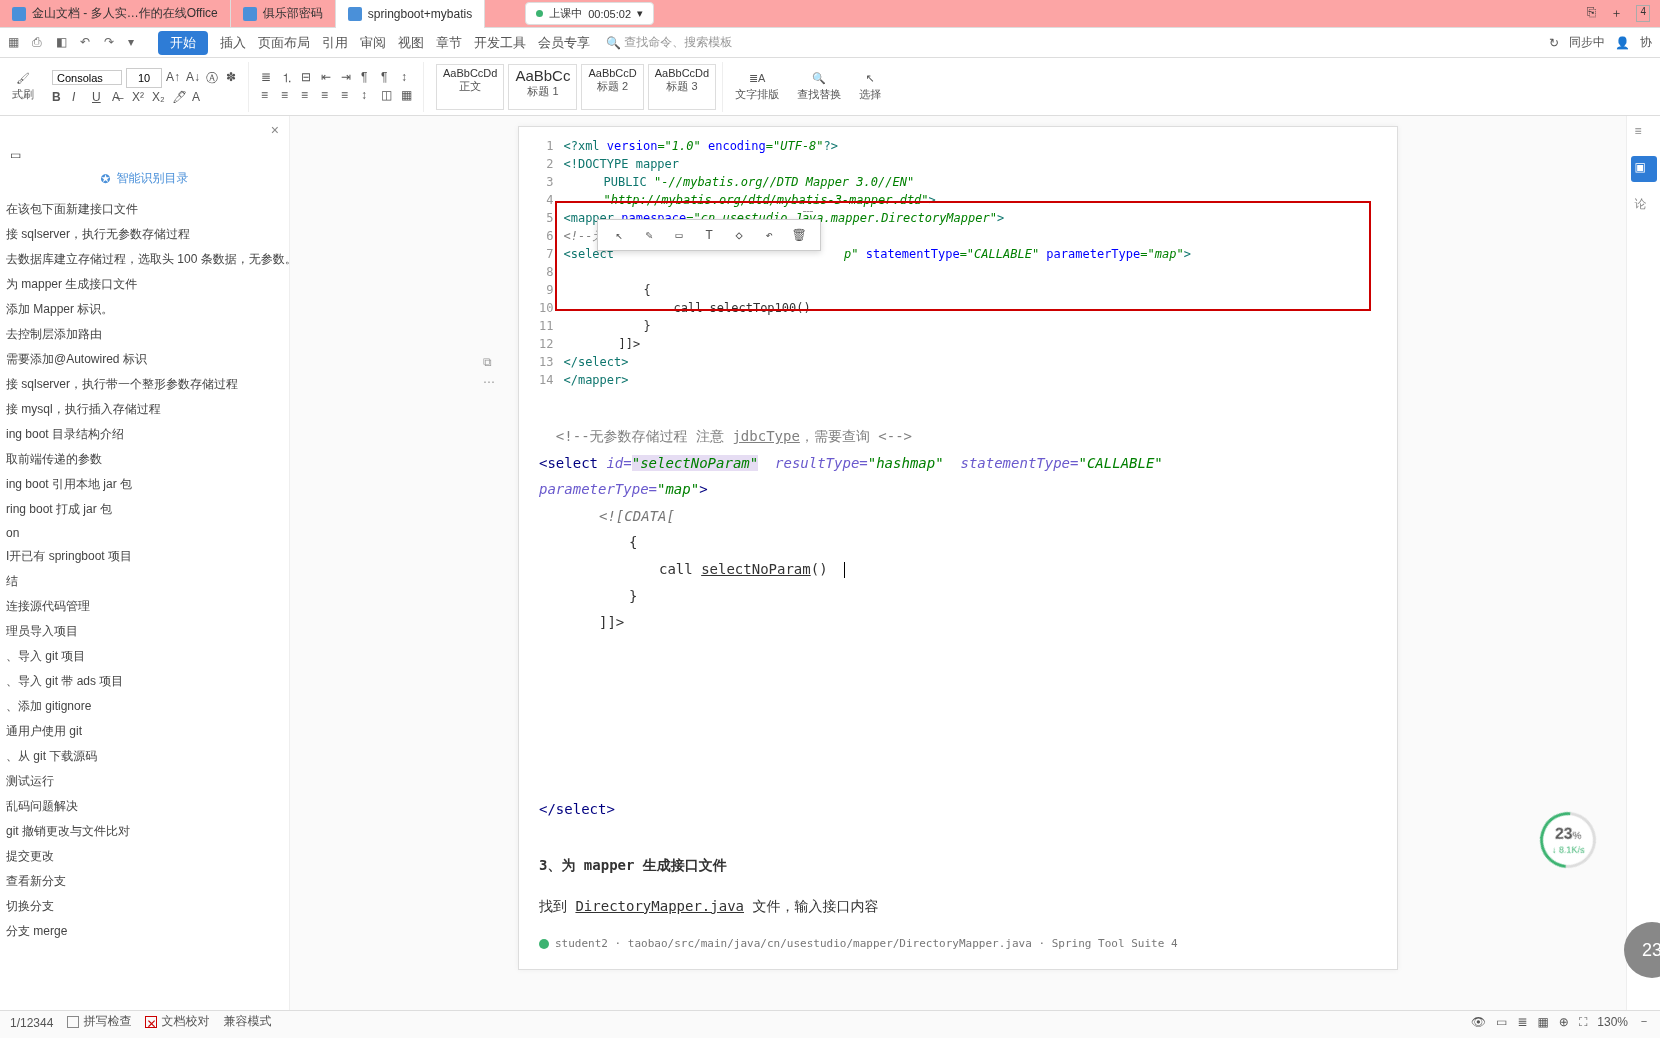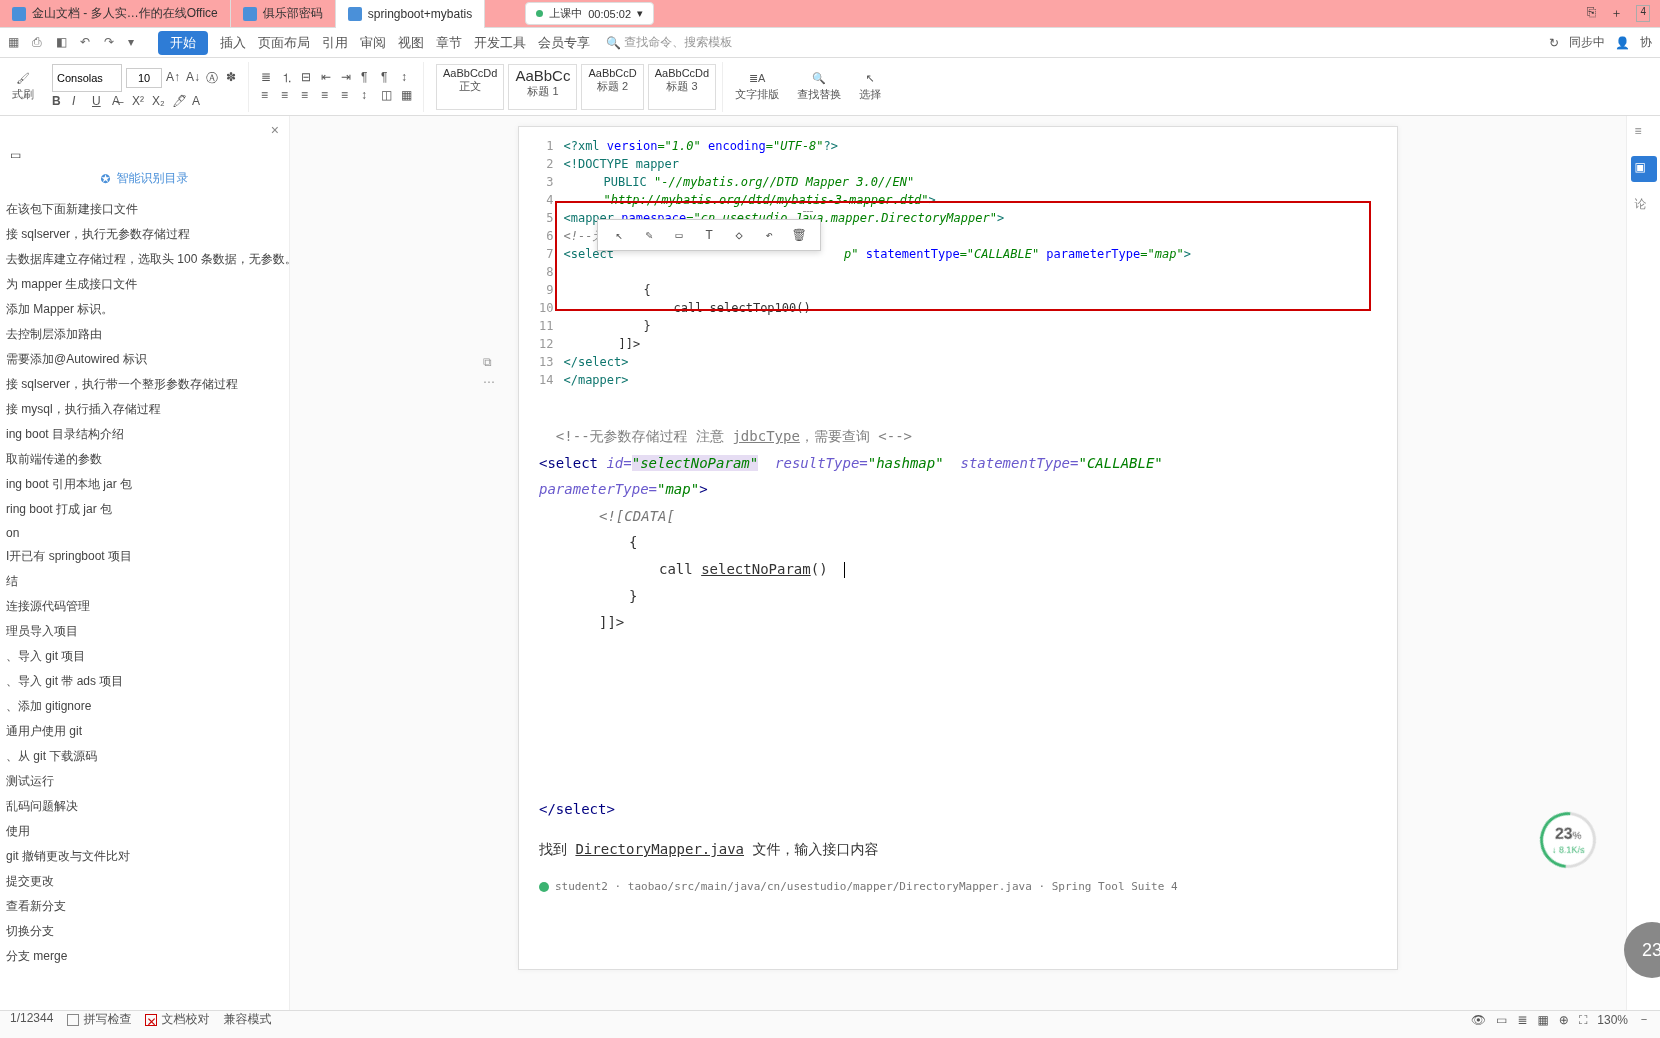--- a/index.html
+++ b/index.html
@@ -22,21 +22,21 @@
 .tbtn.start { background: #2e7cd6; color: #fff; border-radius: 4px; padding: 3px 12px; margin: 0 6px; }
 .toolbar-icons { display: flex; gap: 8px; padding: 0 8px; }
 .mini-icon { width: 16px; height: 16px; color: #666; }
 .search-box { display: flex; align-items: center; margin-left: 10px; color: #999; font-size: 12px; }
 .toolbar-right { margin-left: auto; display: flex; gap: 10px; padding-right: 8px; color: #555; font-size: 12px; align-items: center; }
 
 
 .ribbon { height: 58px; border-bottom: 1px solid #ddd; display: flex; align-items: center; padding: 0 6px; gap: 6px; }
 .rgroup { display: flex; flex-direction: column; gap: 2px; padding: 2px 6px; border-right: 1px solid #eee; height: 50px; justify-content: center; }
 .rrow { display: flex; align-items: center; gap: 4px; }
-.font-name { width: 70px; height: 28px; border: 1px solid #ccc; font-size: 11px; padding: 0 4px; }
+.font-name { width: 70px; height: 15px; border: 1px solid #ccc; font-size: 11px; padding: 0 4px; }
 .font-size-inp { width: 36px; height: 20px; border: 1px solid #ccc; font-size: 11px; padding: 0 4px; }
 .ricon { width: 16px; height: 16px; color: #555; cursor: pointer; }
 .style-card { border: 1px solid #ddd; padding: 2px 6px; text-align: center; font-size: 11px; cursor: pointer; }
 .style-card .big { font-size: 15px; }
 .style-label { font-size: 11px; color: #555; }
 .rvert { display: flex; flex-direction: column; align-items: center; gap: 2px; padding: 2px 6px; font-size: 11px; color: #555; }
 
 
 .main { display: flex; height: calc(1038px - 28px - 30px - 58px - 28px); }
 .sidebar { width: 290px; border-right: 1px solid #eee; overflow: hidden; }
@@ -86,21 +86,21 @@
 .rstrip .ri.active { background: #2e7cd6; color: #fff; padding: 4px; width: 26px; height: 26px; border-radius: 3px; }
 
 
 .float-circle { position: fixed; right: 64px; bottom: 170px; width: 56px; height: 56px; border: 3px solid #3cb371; border-radius: 50%; display: flex; flex-direction: column; align-items: center; justify-content: center; background: #fff; font-size: 11px; color: #555; border-right-color: #ddd; border-bottom-color: #ddd; transform: rotate(-40deg); }
 .float-circle .inner { transform: rotate(40deg); text-align: center; }
 .float-circle .n { font-size: 16px; font-weight: bold; }
 .float-circle .s { font-size: 9px; color: #3cb371; }
 .big-circle { position: fixed; right: -20px; bottom: 60px; width: 56px; height: 56px; background: #888; border-radius: 50%; color: #fff; display: flex; align-items: center; justify-content: center; font-size: 18px; }
 
 
-.status { position: fixed; bottom: 0; left: 0; right: 0; height: 28px; border-top: 1px solid #ddd; display: flex; align-items: flex-start; padding: 0 10px; font-size: 12px; color: #555; background: #fafafa; gap: 14px; }
+.status { position: fixed; bottom: 0; left: 0; right: 0; height: 28px; border-top: 1px solid #ddd; display: flex; align-items: flex-end; padding: 8px 10px; font-size: 12px; color: #555; background: #fafafa; gap: 14px; }
 .status .right { margin-left: auto; display: flex; align-items: center; gap: 10px; }
 .chk { display: flex; align-items: center; gap: 4px; }
 .sq { width: 12px; height: 12px; border: 1px solid #888; }
 </style>
 </head>
 <body>
 
 <div class="tabs-bar">
   <div class="tab">
       <span class="tab-icon icon-wps"></span>
@@ -262,21 +262,20 @@
         <div class="sb-item">结</div>
         <div class="sb-item">连接源代码管理</div>
         <div class="sb-item">理员导入项目</div>
         <div class="sb-item">、导入 git 项目</div>
         <div class="sb-item">、导入 git 带 ads 项目</div>
         <div class="sb-item">、添加 gitignore</div>
         <div class="sb-item">通用户使用 git</div>
         <div class="sb-item">、从 git 下载源码</div>
         <div class="sb-item">测试运行</div>
         <div class="sb-item">乱码问题解决</div>
-        <div class="sb-item">使用</div>
         <div class="sb-item">git 撤销更改与文件比对</div>
         <div class="sb-item">提交更改</div>
         <div class="sb-item">查看新分支</div>
         <div class="sb-item">切换分支</div>
         <div class="sb-item">分支 merge</div>
       </div>
   </div>
 
   <div class="doc-area">
     <div class="page">
@@ -337,20 +336,21 @@
         <div>&nbsp;&nbsp;<span class="cm2">&lt;!--无参数存储过程 注意 </span><span class="cm2 underline">jdbcType</span><span class="cm2">，需要查询 &lt;--&gt;</span></div>
         <div><span class="tag2">&lt;select </span><span class="purple">id=</span><span class="val2"><span style="background:#e6ddf3;font-style:italic">"selectNoParam"</span></span>&nbsp;&nbsp;<span class="purple">resultType=</span><span class="val2">"hashmap"</span>&nbsp;&nbsp;<span class="purple">statementType=</span><span class="val2">"CALLABLE"</span></div>
         <div><span class="purple">parameterType=</span><span class="val2">"map"</span><span class="tag2">&gt;</span></div>
         <div style="padding-left:60px;color:#777;font-style:italic">&lt;![CDATA[</div>
         <div style="padding-left:90px">{</div>
         <div style="padding-left:120px"><span>call </span><span class="underline">selectNoParam</span><span>()</span>&nbsp;&nbsp;<span class="cursor-caret"></span></div>
         <div style="padding-left:90px">}</div>
         <div style="padding-left:60px">]]&gt;</div>
         <div style="height:160px"></div>
         <div class="tag2">&lt;/select&gt;</div>
+        <div class="h3">3、为 mapper 生成接口文件</div>
         <div class="plain"><span>找到 </span><span class="underline">DirectoryMapper.java</span><span> 文件，输入接口内容</span></div>
         <div class="footer-note">
             <span class="green-dot"></span>
             <span>student2 · taobao/src/main/java/cn/usestudio/mapper/DirectoryMapper.java · Spring Tool Suite 4</span>
           </div>
       </div>
     </div>
   </div>
 
   <div class="rstrip">

